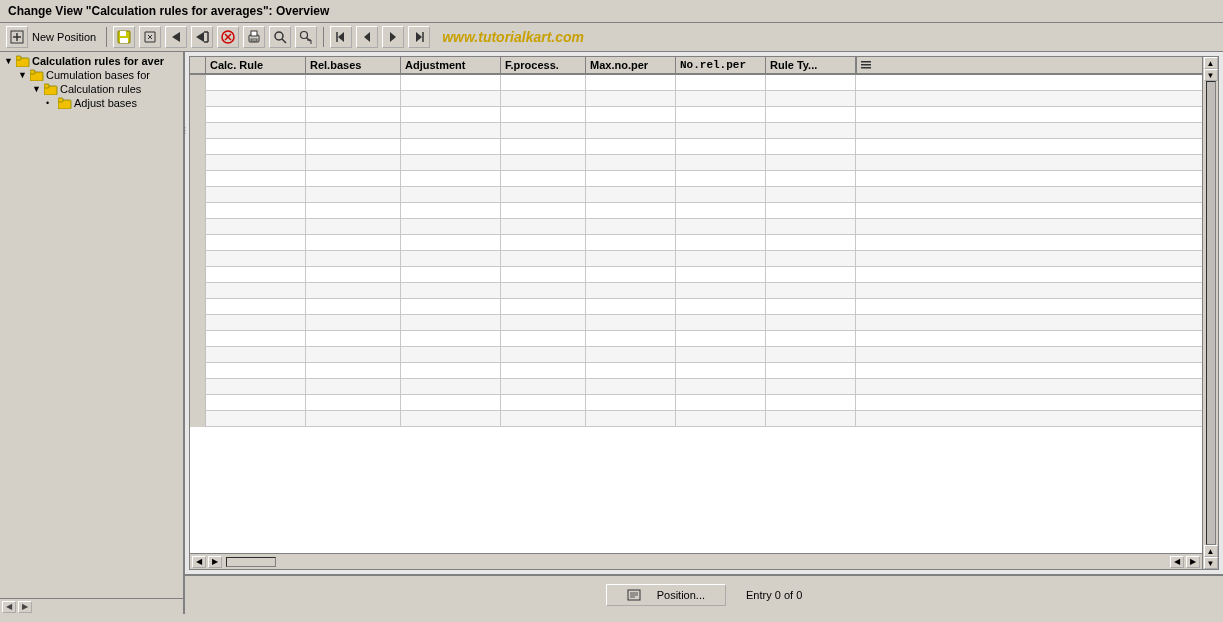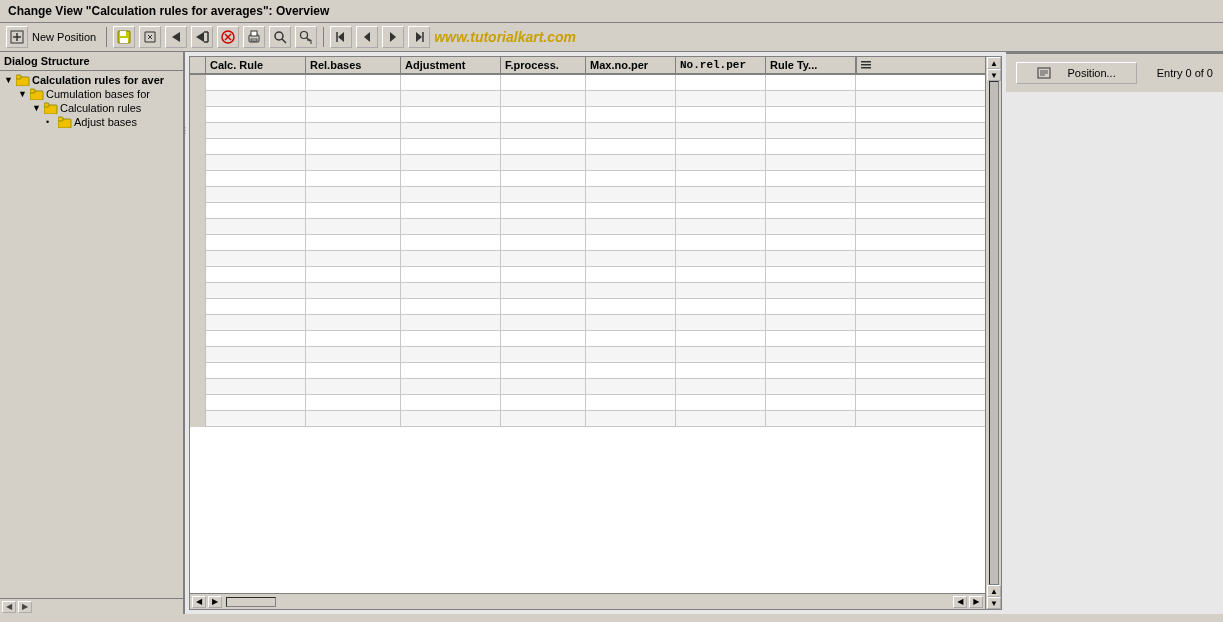--- a/index.html
+++ b/index.html
@@ -48,20 +48,21 @@
       width: 1px;
       height: 20px;
       background: #808080;
       margin: 0 2px;
     }
 
     .watermark {
       color: #c8a000;
       font-size: 14px;
       font-weight: bold;
+      margin-left: 8px;
       font-style: italic;
     }
 
     
     .main-content {
       display: flex;
       height: calc(622px - 60px);
     }
 
     
@@ -123,21 +124,21 @@
       padding: 0 2px;
       font-size: 10px;
       color: #444;
     }
 
     
     .right-panel {
       flex: 1;
       background: #e8e8e8;
       display: flex;
-      flex-direction: row;
+      flex-direction: column;
     }
 
     .table-container {
       flex: 1;
       overflow: hidden;
       position: relative;
       margin: 4px;
       background: #fff;
       border: 1px solid #808080;
     }
@@ -390,21 +391,20 @@
         <line x1="12" y1="3" x2="12" y2="13" stroke="#333" stroke-width="1.5"></line>
       </svg>
   </div>
 
   <span class="watermark">www.tutorialkart.com</span>
 </div>
 
 <div class="main-content">
 
   <div class="left-panel">
-    <div class="left-panel-title">Dialog Structure</div>
 
     <div class="tree-area">
 
       <div class="tree-item indent-0">
         <span class="tree-arrow">▼</span>
         <svg width="14" height="12" viewBox="0 0 14 12">
           <rect x="0" y="3" width="13" height="9" rx="1" fill="#f0c000" stroke="#808000" stroke-width="0.8"></rect>
           <rect x="0" y="1" width="5" height="4" rx="1" fill="#f0c000" stroke="#808000" stroke-width="0.8"></rect>
         </svg>
         <span class="tree-label" style="font-weight:bold;">Calculation rules for aver</span>

